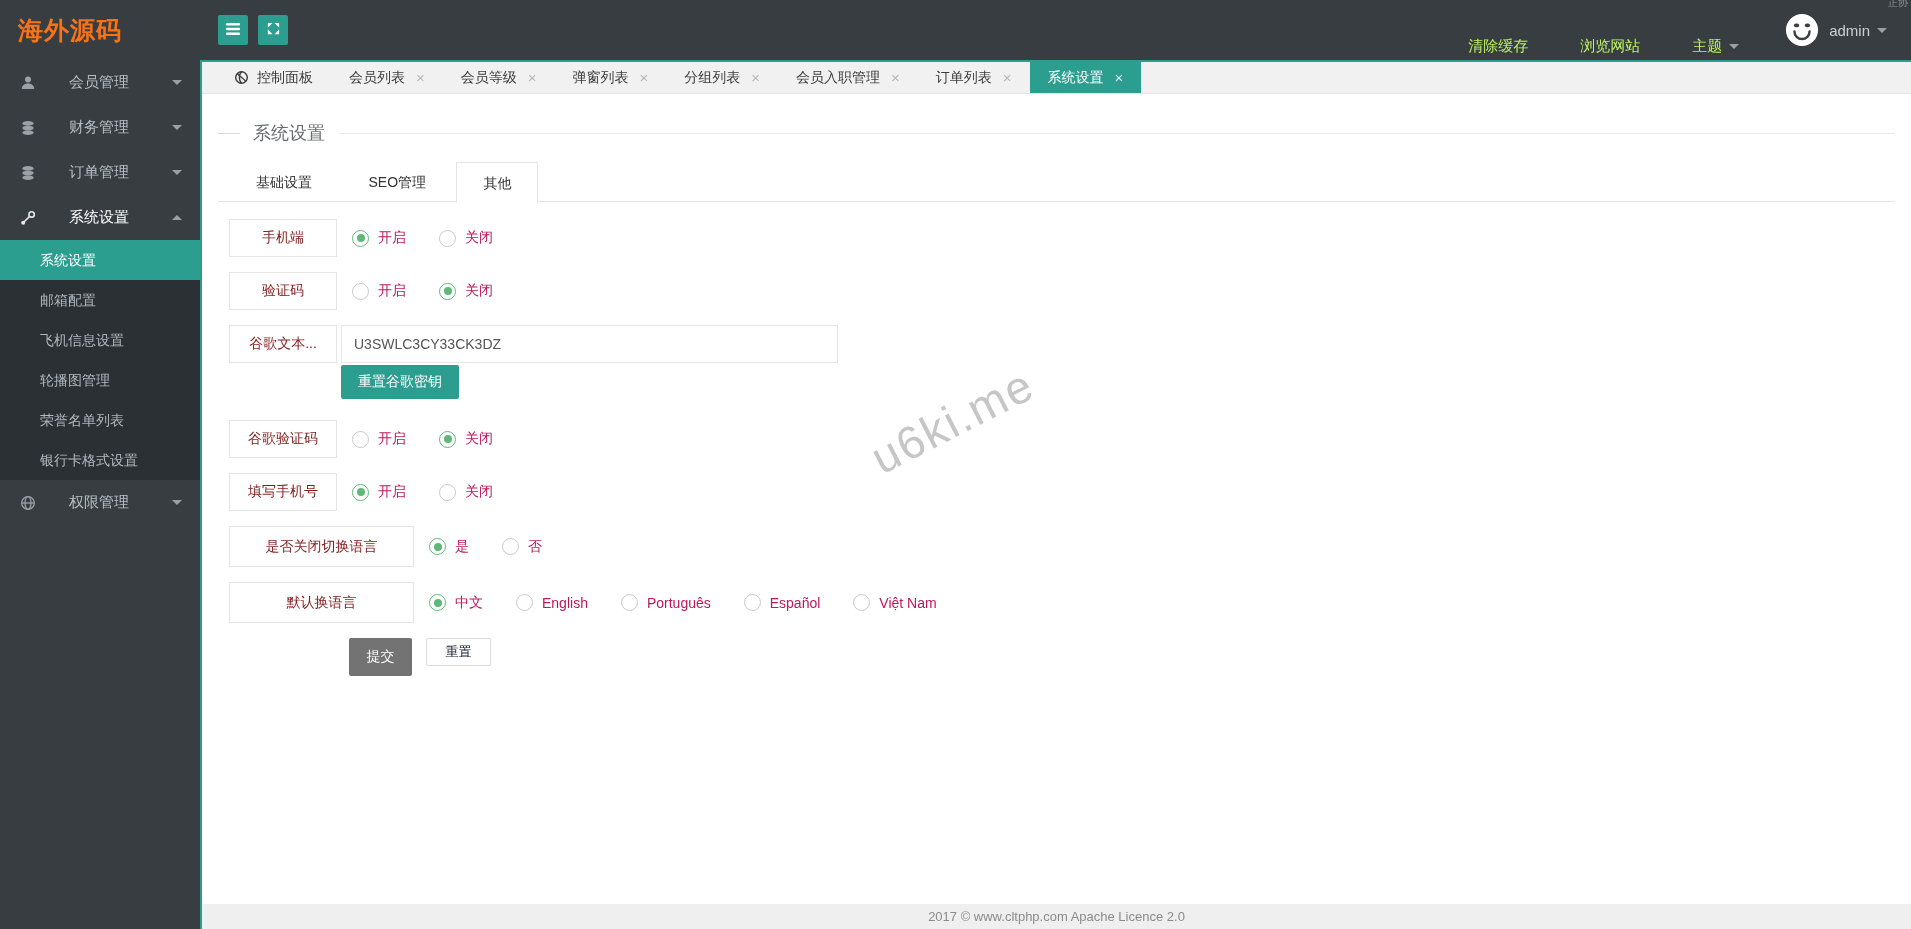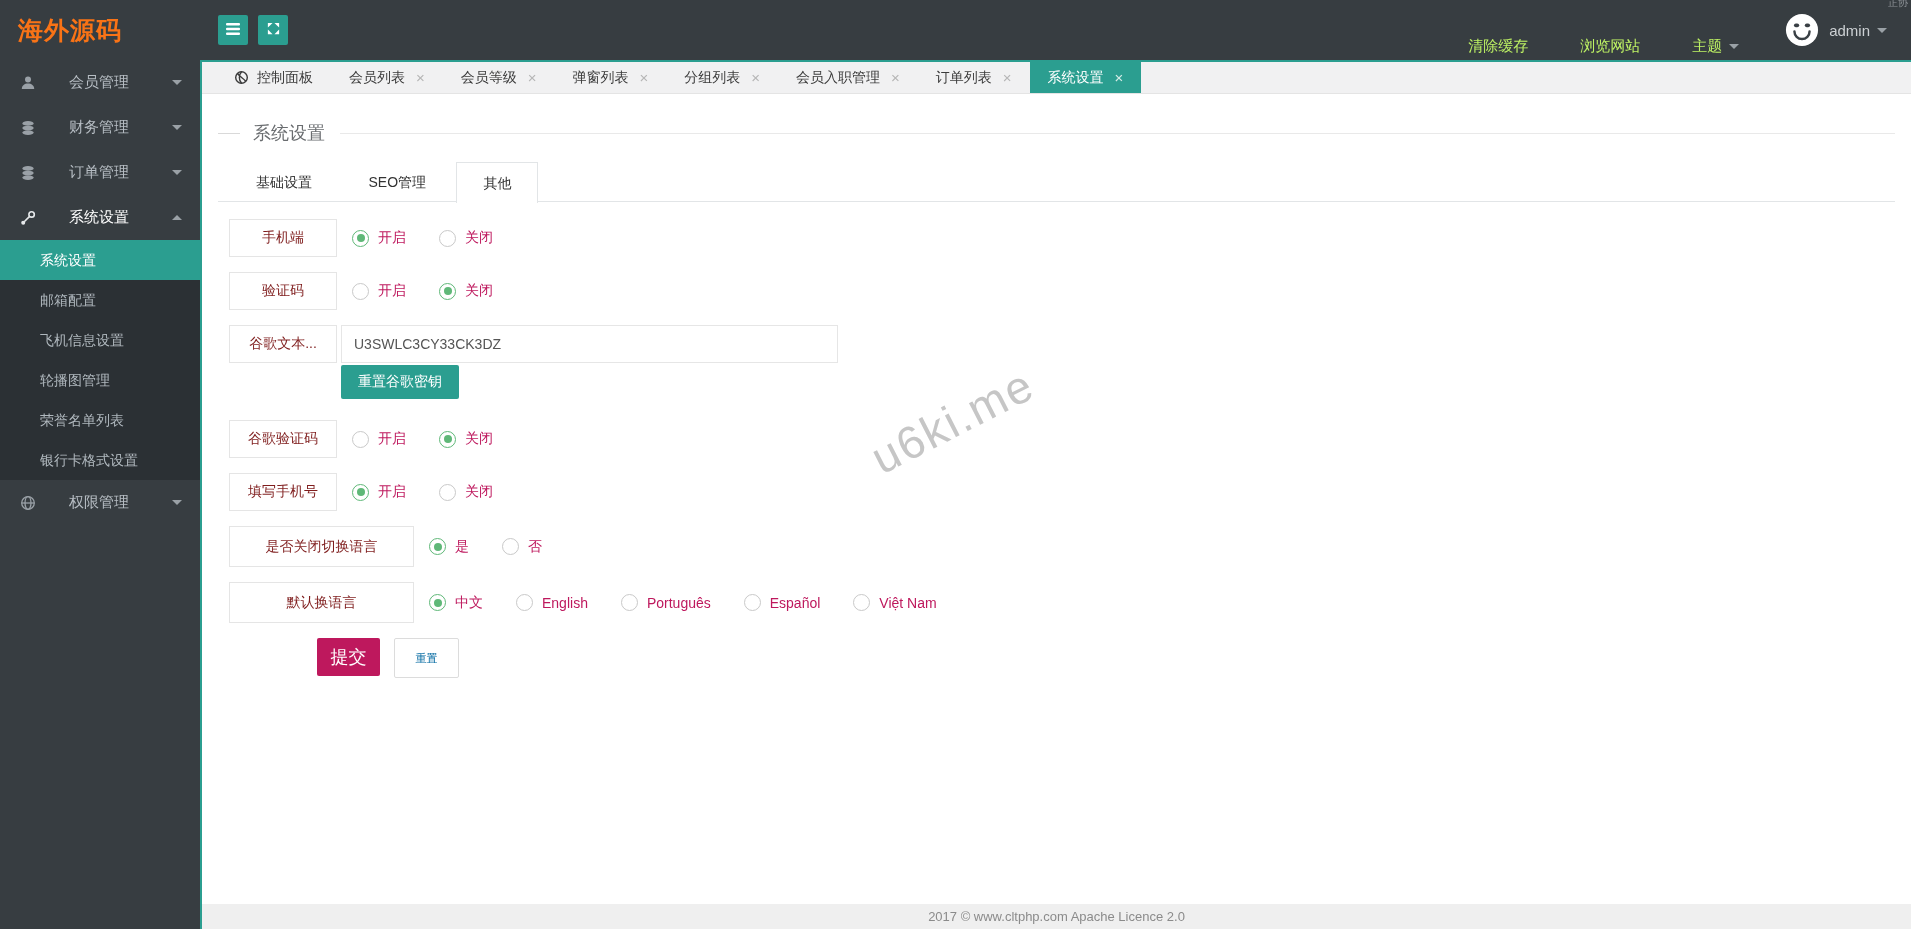--- a/index.html
+++ b/index.html
@@ -73,24 +73,24 @@
     background:#fff; position:relative; margin-right:9px; flex:none; }
   .ropt[data-checked="true"] .rcircle { border-color:#5FB878; }
   .ropt[data-checked="true"] .rcircle::after { content:""; position:absolute; left:3.5px; top:3.5px;
     width:8px; height:8px; border-radius:50%; background:#5FB878; }
   .rlabel { font-size:14px; color:#be185d; }
   .text-input { margin-left:4px; width:497px; height:38px; border:1px solid #e6e6e6;
     padding:0 12px; font-size:14px; color:#555; border-radius:0; outline:none; }
   .btn-google { display:block; margin:2px 0 21px 112px; height:34px; padding:0 17px;
     background:#2b9e90; color:#fff; border:none; font-size:14px; border-radius:2px; cursor:pointer; }
   .submit-row { display:flex; margin-top:14px; }
-  .btn-submit { margin-left:88px; width:63px; height:38px; background:#be185d; color:#fff;
-    border:none; font-size:18px; border-radius:2px; cursor:pointer; }
-  .btn-reset { margin-left:14px; width:65px; height:40px; background:#fff; color:#0369a1;
-    border:1px solid #dcdcdc; font-size:11px; border-radius:2px; cursor:pointer; }
+  .btn-submit { margin-left:120px; width:63px; height:38px; background:#737373; color:#fff;
+    border:none; font-size:14px; border-radius:2px; cursor:pointer; }
+  .btn-reset { margin-left:14px; width:65px; height:28px; background:#fff; color:#0f172a;
+    border:1px solid #dcdcdc; font-size:13px; border-radius:2px; cursor:pointer; }
 
   .watermark { position:absolute; left:663px; top:300px; font-size:46px; color:#c6c6c6;
     transform:rotate(-27deg); letter-spacing:2px; pointer-events:none; z-index:5; }
 
   .footer { height:25px; background:#efefef; flex:none; text-align:center;
     line-height:25px; font-size:13px; color:#8b8b8b; }
 </style>
 </head>
 <body>
 

